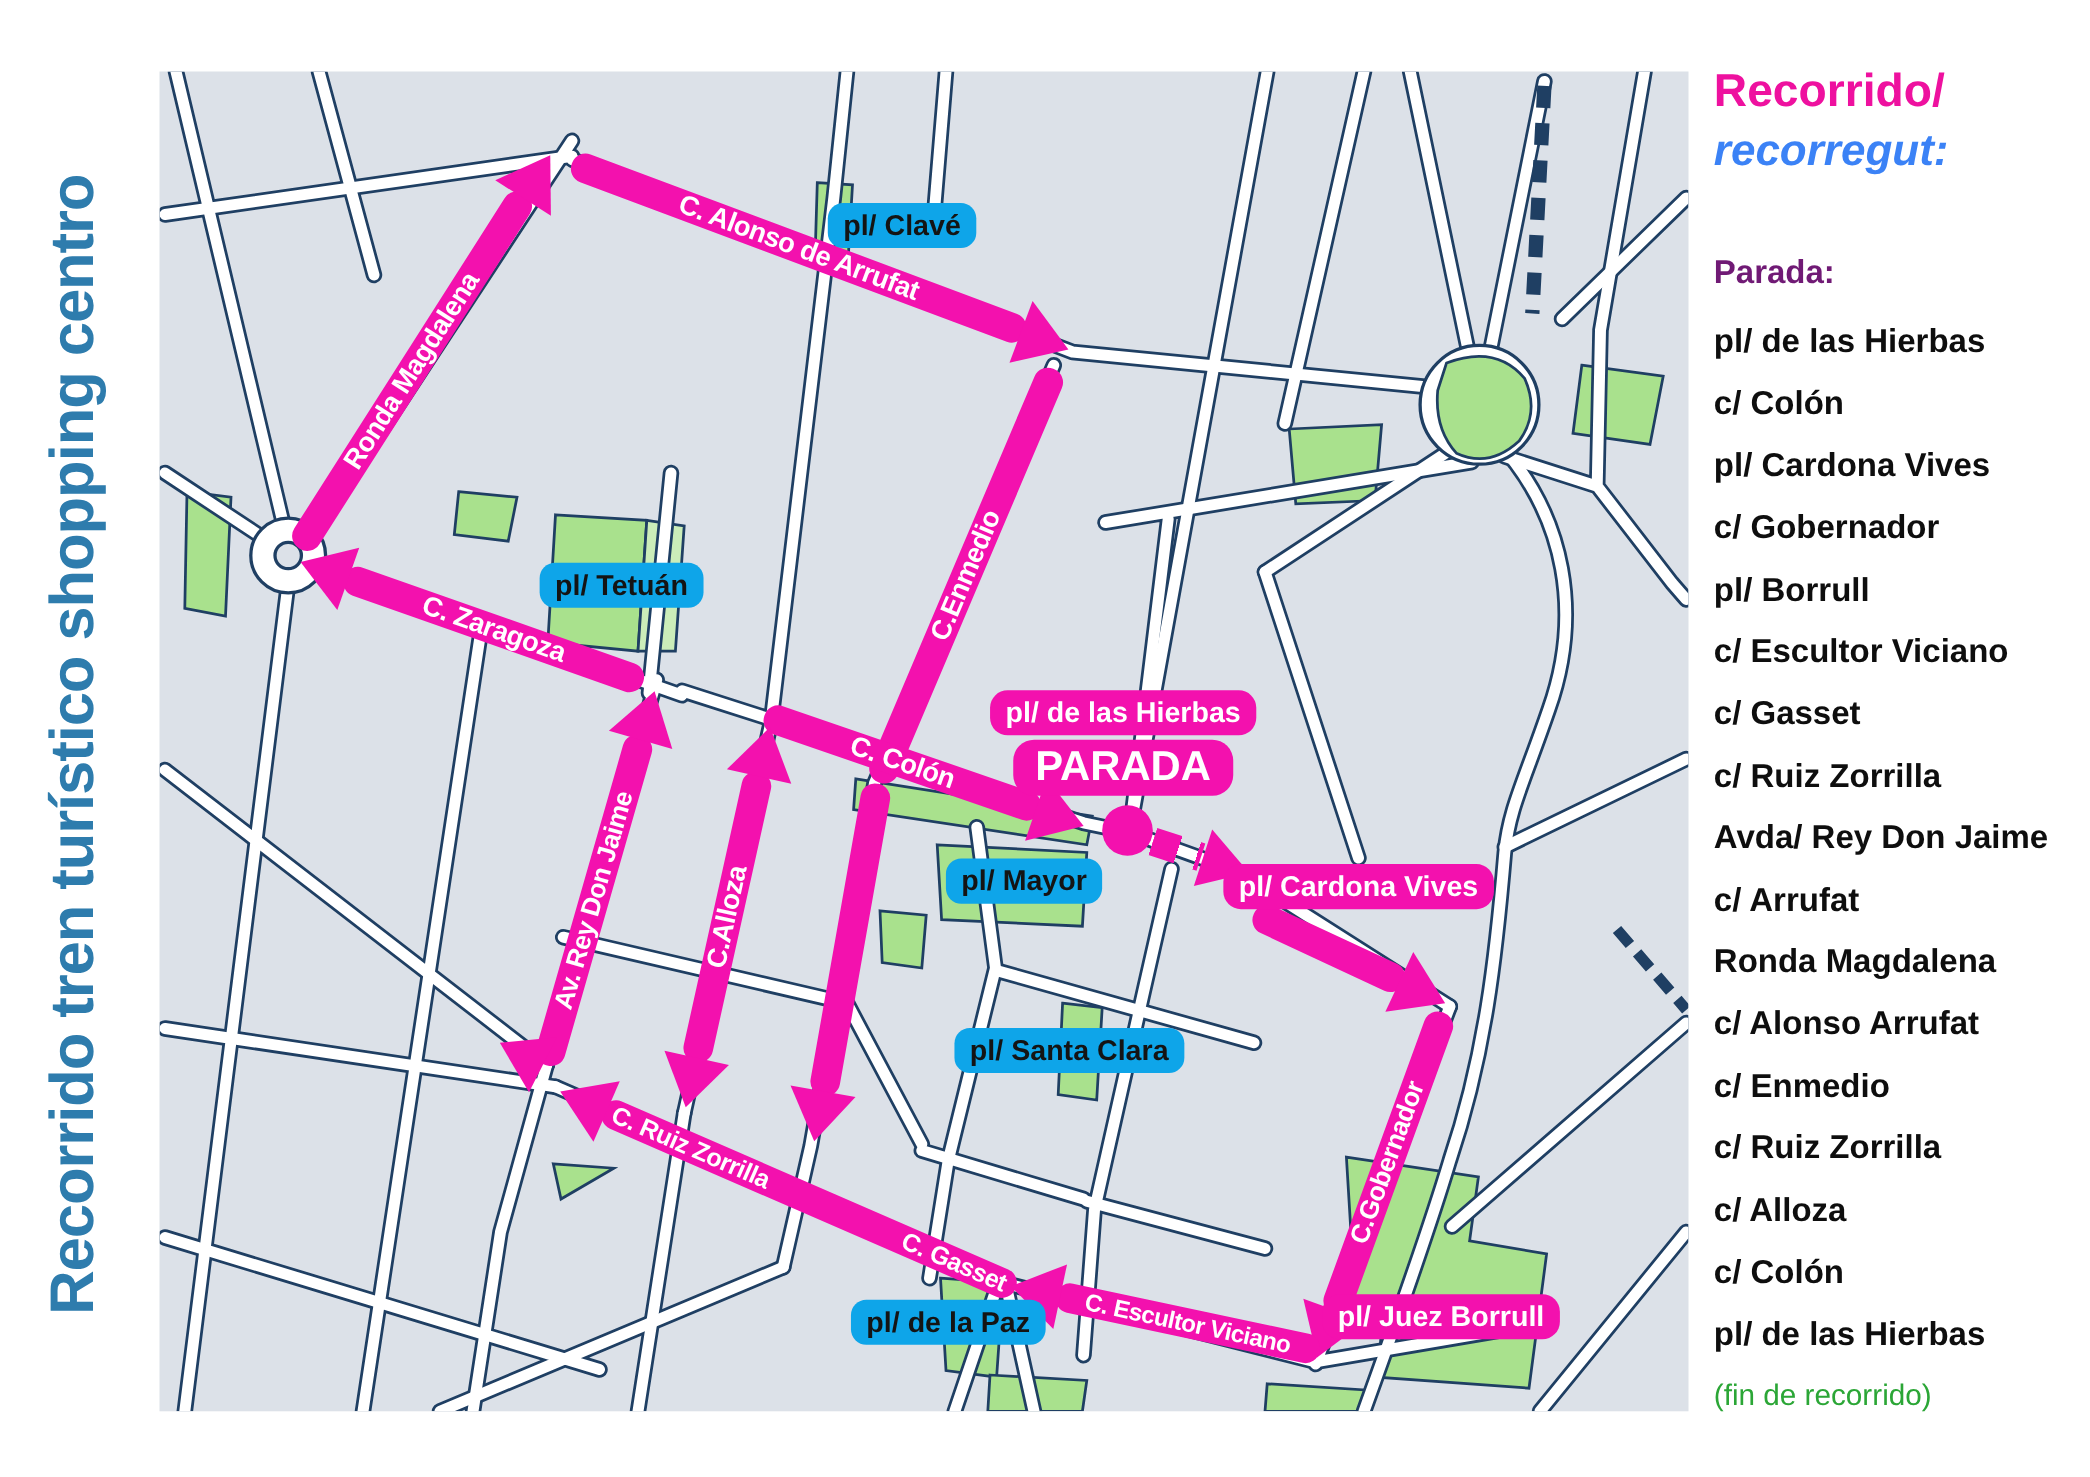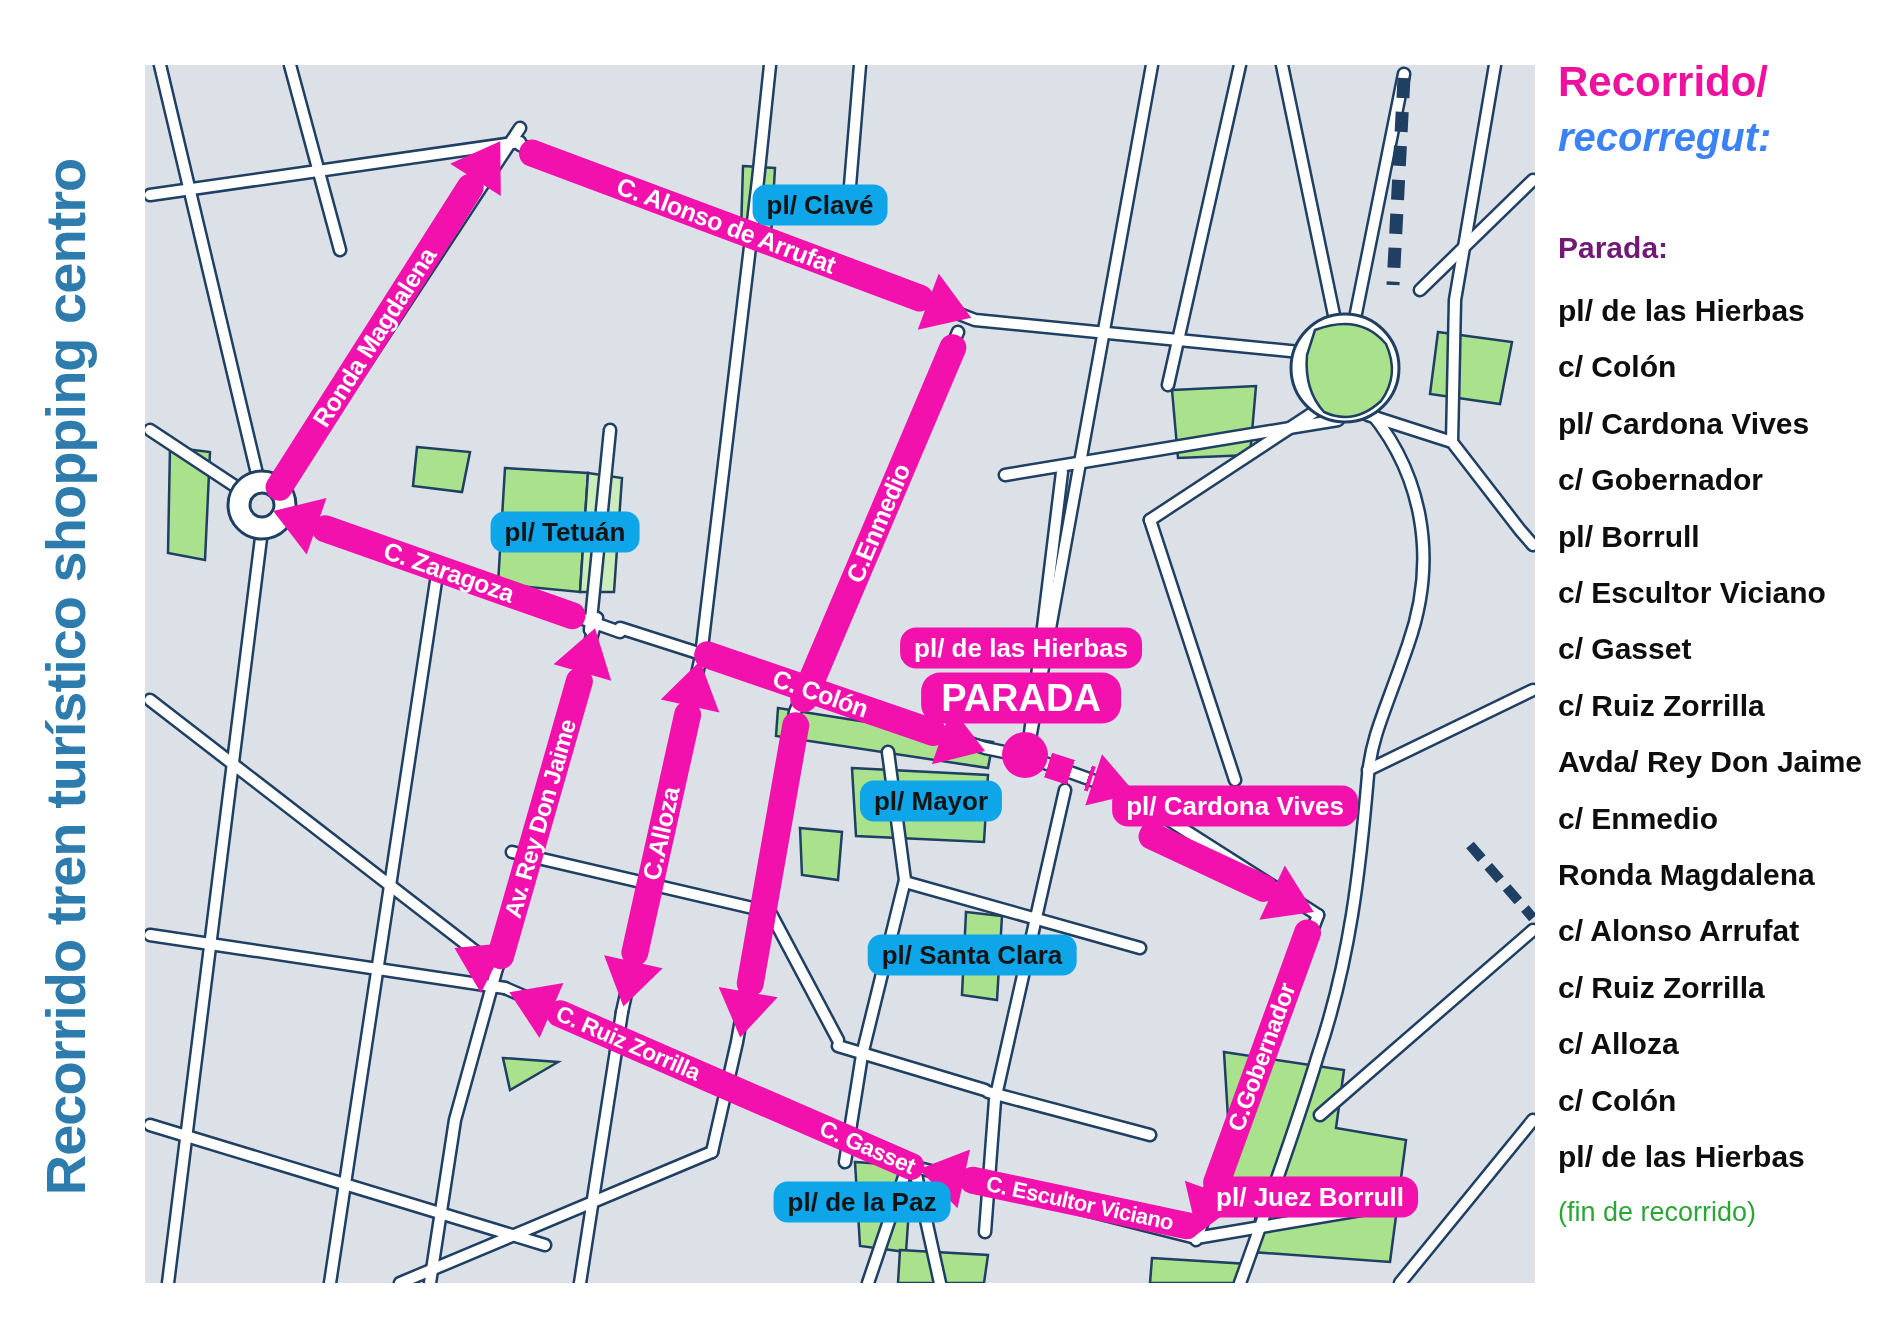--- a/index.html
+++ b/index.html
@@ -309,22 +309,23 @@
   <div class="sb-list">
     <div class="sb-item">pl/ de las Hierbas</div>
     <div class="sb-item">c/ Colón</div>
     <div class="sb-item">pl/ Cardona Vives</div>
     <div class="sb-item">c/ Gobernador</div>
     <div class="sb-item">pl/ Borrull</div>
     <div class="sb-item">c/ Escultor Viciano</div>
     <div class="sb-item">c/ Gasset</div>
     <div class="sb-item">c/ Ruiz Zorrilla</div>
     <div class="sb-item">Avda/ Rey Don Jaime</div>
-    <div class="sb-item">c/ Enmedio</div>
+    <div class="sb-item">c/ Arrufat</div>
     <div class="sb-item">Ronda Magdalena</div>
     <div class="sb-item">c/ Alonso Arrufat</div>
+    <div class="sb-item">c/ Enmedio</div>
     <div class="sb-item">c/ Ruiz Zorrilla</div>
     <div class="sb-item">c/ Alloza</div>
     <div class="sb-item">c/ Colón</div>
     <div class="sb-item">pl/ de las Hierbas</div>
     <div class="sb-end">(fin de recorrido)</div>
   </div>
 </div>
 
 </body></html>

